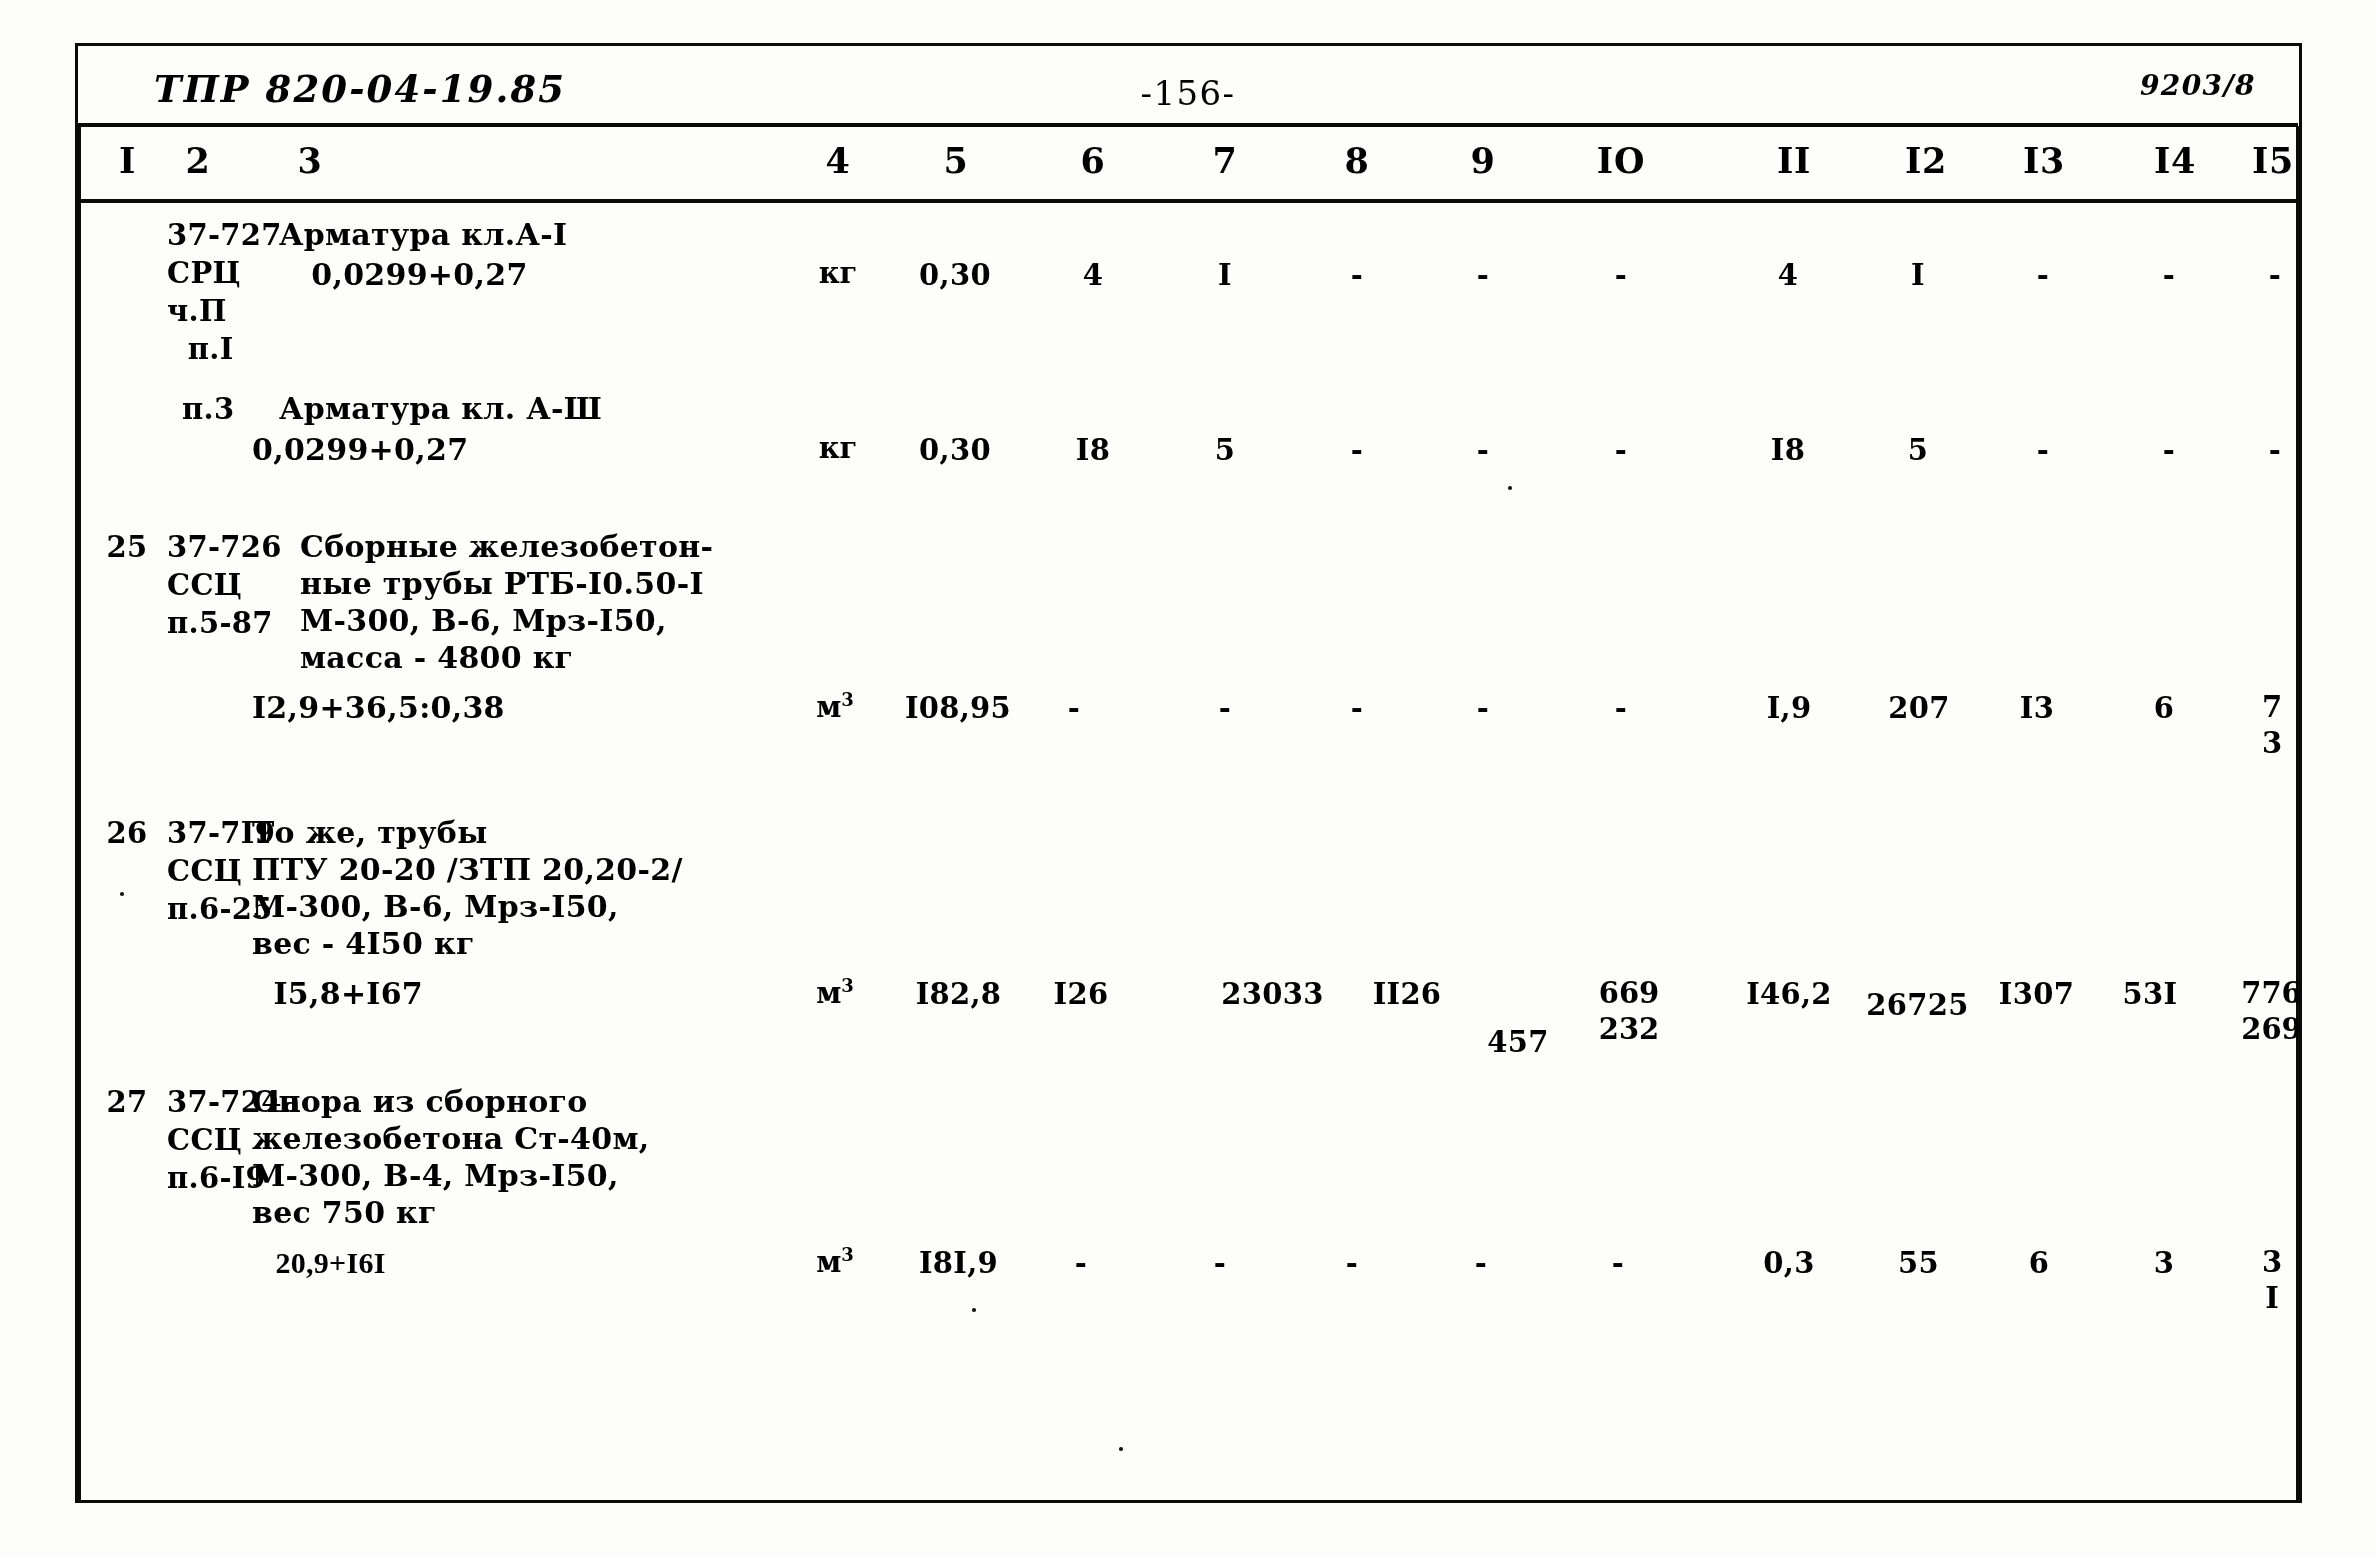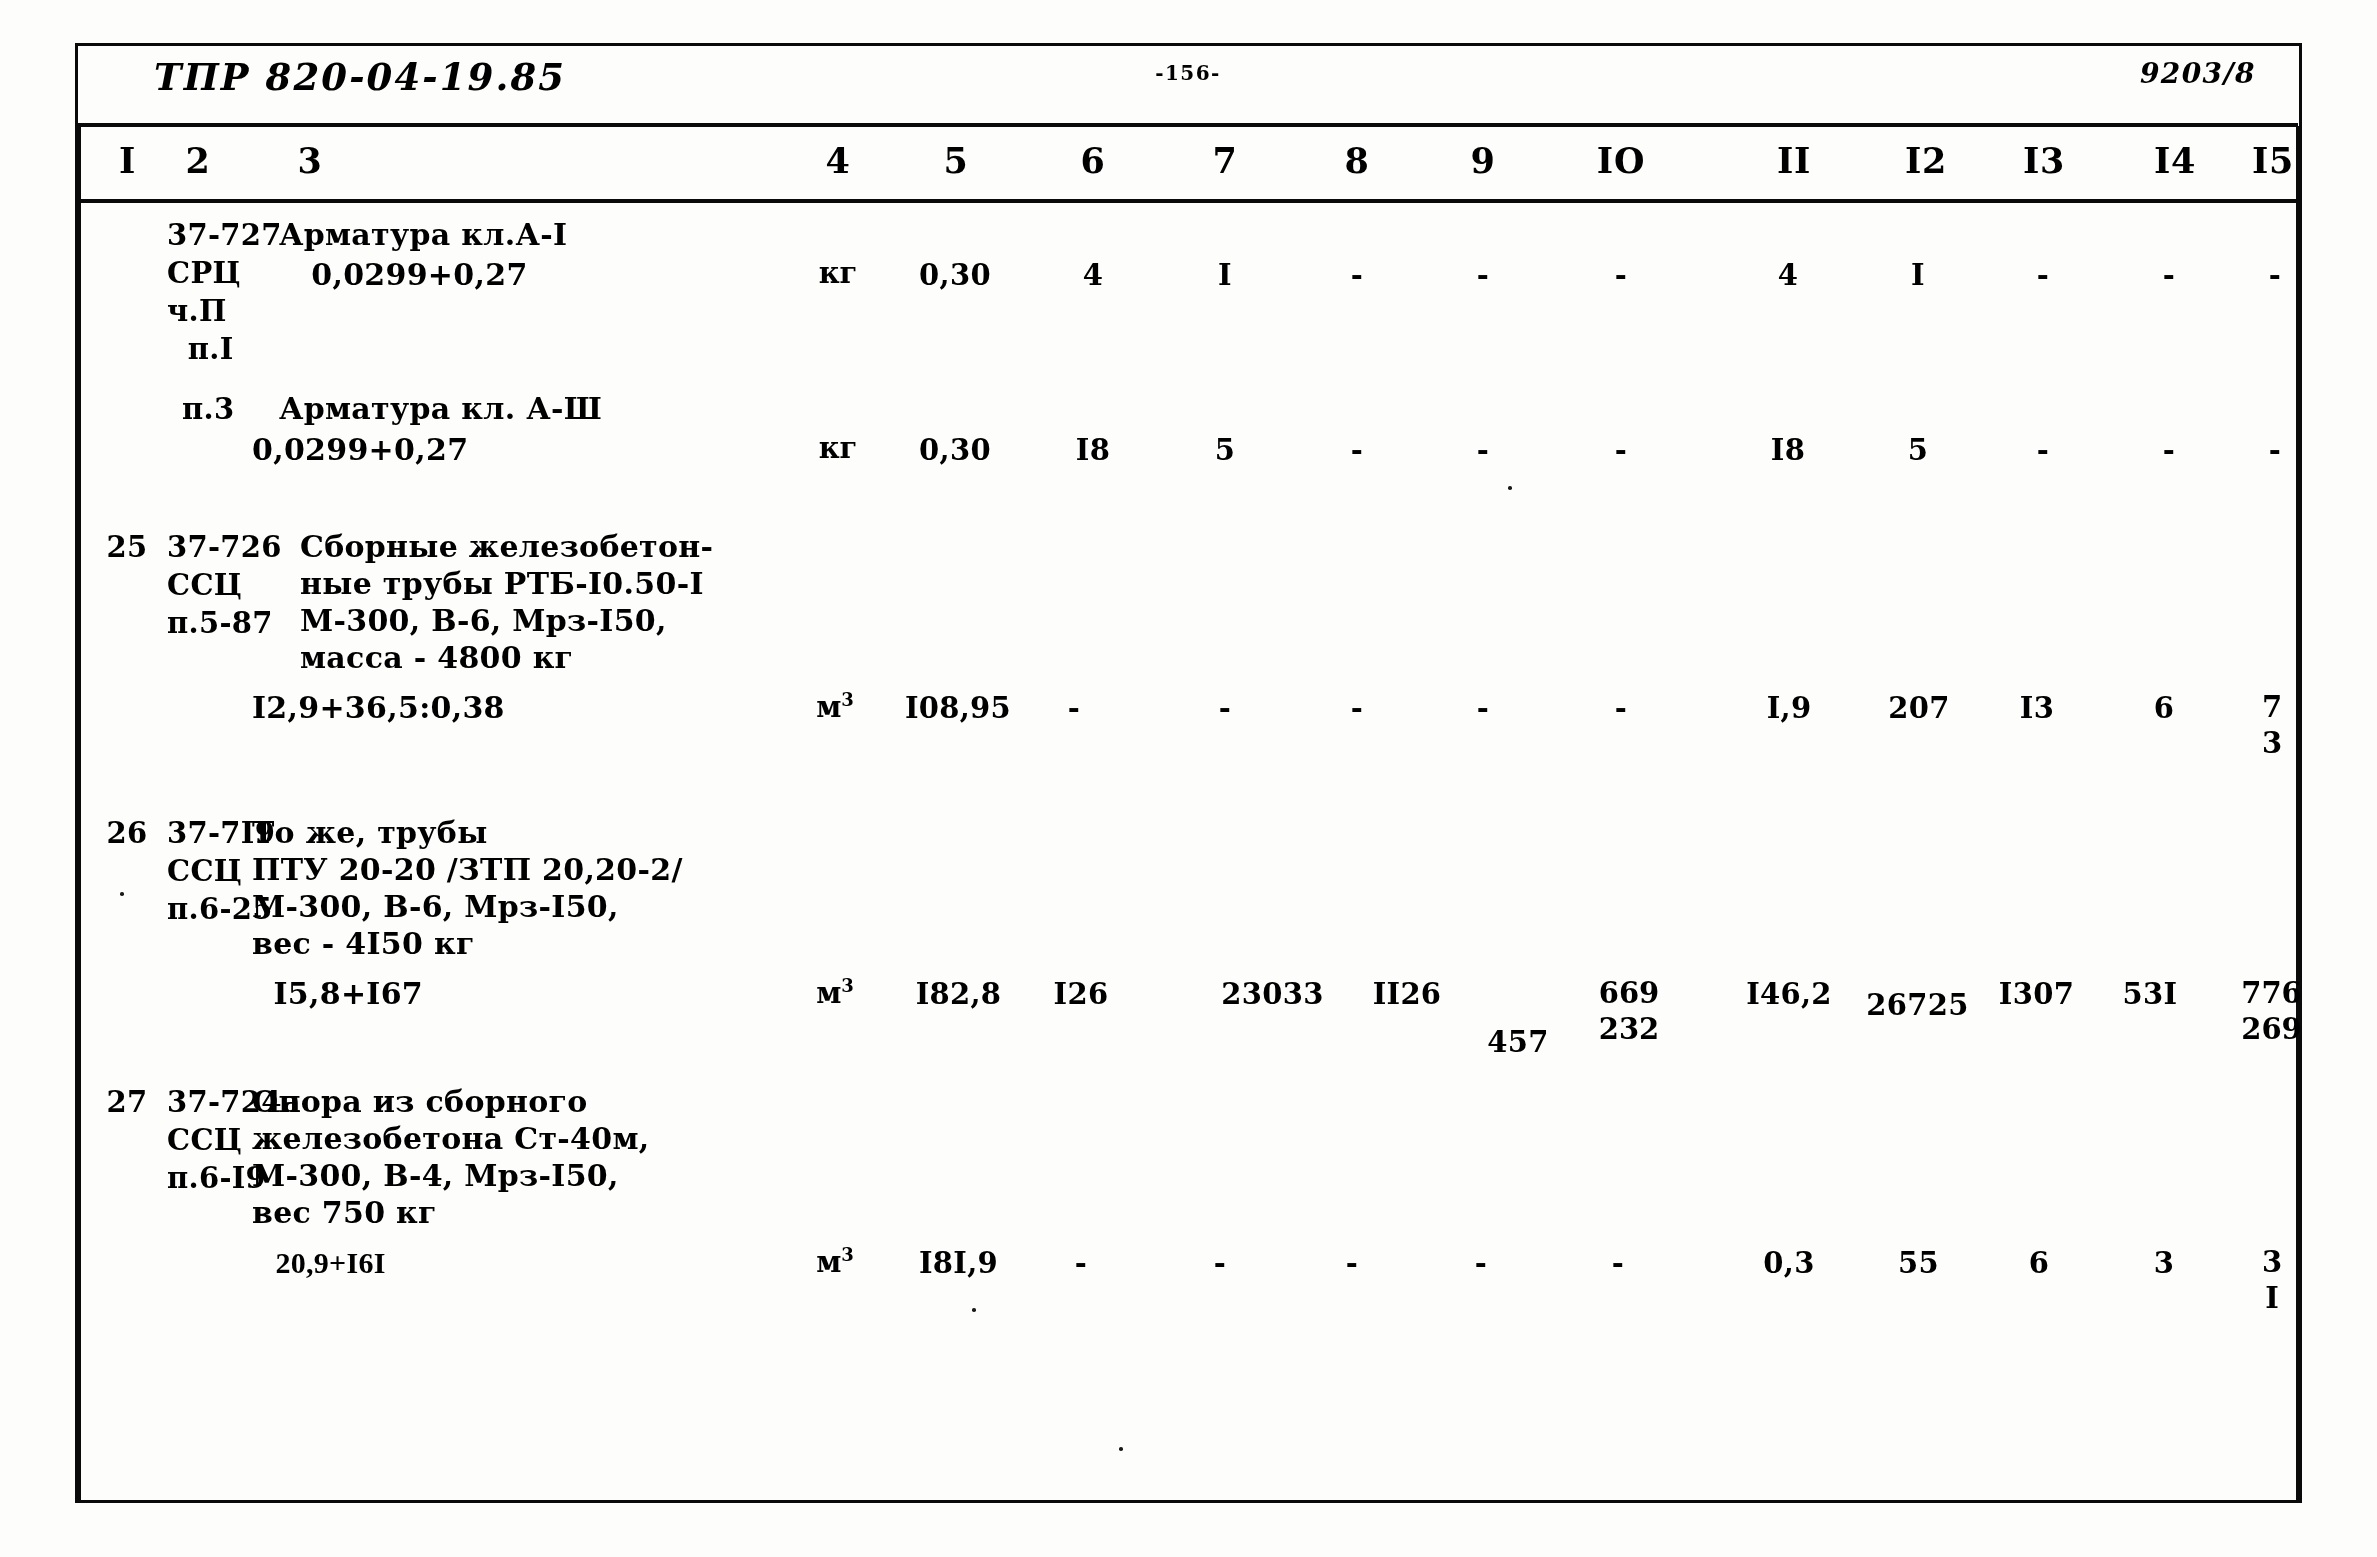--- a/index.html
+++ b/index.html
@@ -30,21 +30,21 @@
     width: 2227px;
     height: 1460px;
     border: 3.5px solid #0a0a0a;
     box-sizing: border-box;
   }
 
   
   .header-band {
     position: absolute;
     left: 78px;
-    top: 42px;
+    top: 54px;
     width: 2220px;
     height: 65px;
   }
   .hdr-left {
     position: absolute;
     left: 76px;
     top: 12.5px;
     font-family: "DejaVu Serif", serif;
     font-style: italic;
     font-weight: 700;
@@ -52,22 +52,22 @@
     letter-spacing: 2.1px;
     white-space: nowrap;
   }
   .hdr-center {
     position: absolute;
     left: 0;
     top: 19.4px;
     width: 2220px;
     text-align: center;
     font-family: "DejaVu Serif", serif;
-    font-weight: 700;
-    font-size: 20px;
+    font-weight: 400;
+    font-size: 34px;
     letter-spacing: 1.4px;
   }
   .hdr-right {
     position: absolute;
     right: 42px;
     top: 15.3px;
     font-family: "DejaVu Serif", serif;
     font-style: italic;
     font-weight: 700;
     font-size: 28px;

